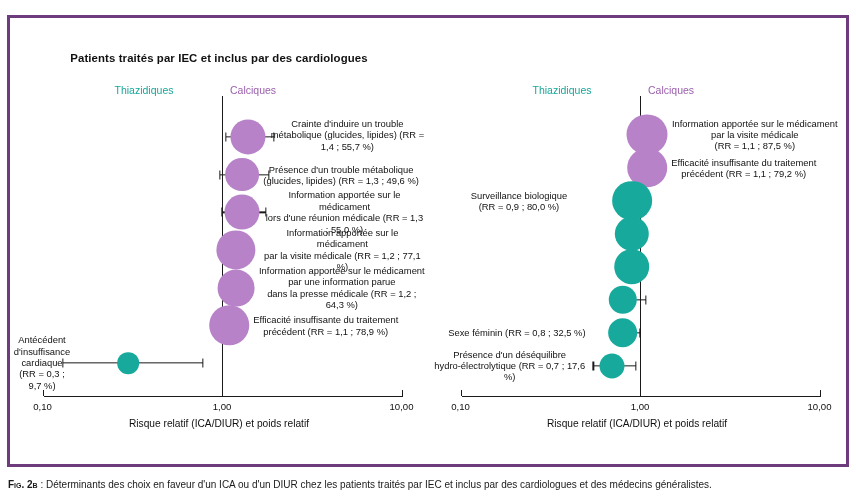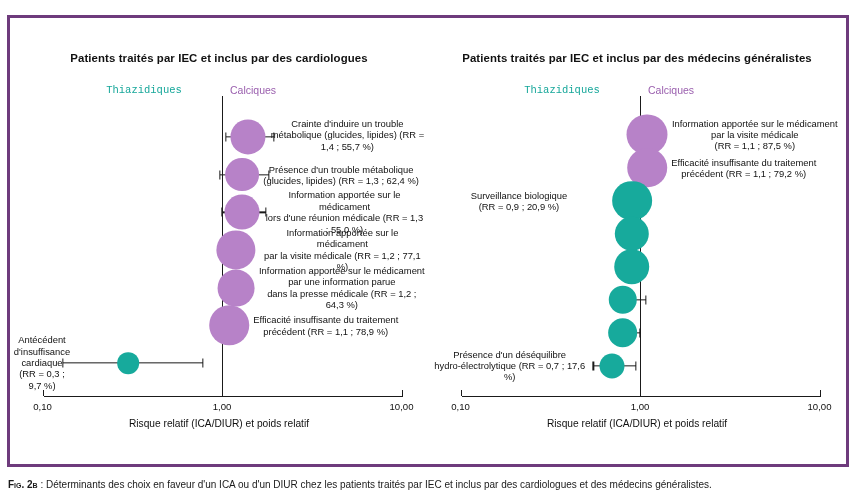--- a/index.html
+++ b/index.html
@@ -19,21 +19,21 @@
   .panel-title{
     position:absolute;top:34px;left:0;width:100%;text-align:center;
     font-size:11.4px;font-weight:bold;letter-spacing:.1px;color:#111;
   }
 
   .plot{position:absolute;left:0;top:0;width:100%;height:100%;}
 
   .legend{
     position:absolute;font-size:10.5px;font-weight:normal;white-space:nowrap;
   }
-  .legend-thia{color:#16a79a;font-family:Liberation Mono, monospace;}
+  .legend-thia{color:#16a79a;}
   .legend-calc{color:#9a5fae;}
 
   .axis-v{
     position:absolute;width:1.4px;background:#1a1a1a;
   }
   .axis-h{
     position:absolute;height:1.4px;background:#1a1a1a;
   }
   .tick{position:absolute;width:1.4px;height:6px;background:#1a1a1a;}
   .tick-label{
@@ -89,21 +89,21 @@
         <div class="ci-cap" style="left: 215.803px; top: 118.857px;"></div>
         <div class="ci-cap" style="left: 264.061px; top: 118.857px;"></div>
         <div class="bubble bubble-calc" title="Crainte d'induire un trouble métabolique (glucides, lipides) (RR = 1,4 ; 55,7 %)" style="left: 238.23px; top: 118.857px; width: 35.1361px; height: 35.1361px; z-index: 2;"></div>
         <div class="item-label lbl-right" style="top: 117px; transform: translateY(-50%); left: 259.798px; max-width: 155.202px; text-align: center;">Crainte d'induire un trouble
 métabolique (glucides, lipides) (RR = 1,4 ; 55,7 %)</div>
         <div class="ci" style="left: 209.626px; width: 49.0573px; top: 156.571px;"></div>
         <div class="ci-cap" style="left: 209.626px; top: 156.571px;"></div>
         <div class="ci-cap" style="left: 258.683px; top: 156.571px;"></div>
         <div class="bubble bubble-calc" title="Présence d'un trouble métabolique (glucides, lipides) (RR = 1,3 ; 49,6 %)" style="left: 232.453px; top: 156.571px; width: 33.8325px; height: 33.8325px; z-index: 2;"></div>
         <div class="item-label lbl-right" style="top: 156.571px; transform: translateY(-50%); left: 253.369px; max-width: 161.631px; text-align: center;">Présence d'un trouble métabolique
-(glucides, lipides) (RR = 1,3 ; 62,4 %)</div>
+(glucides, lipides) (RR = 1,3 ; 49,6 %)</div>
         <div class="ci" style="left: 212px; width: 43.6253px; top: 194.286px;"></div>
         <div class="ci-cap" style="left: 212px; top: 194.286px;"></div>
         <div class="ci-cap" style="left: 255.625px; top: 194.286px;"></div>
         <div class="bubble bubble-calc" title="Information apportée sur le médicament lors d'une réunion médicale (RR = 1,3 ; 55,0 %)" style="left: 232.453px; top: 194.286px; width: 34.9902px; height: 34.9902px; z-index: 2;"></div>
         <div class="item-label lbl-right" style="top: 194.286px; transform: translateY(-50%); left: 253.948px; max-width: 161.052px; text-align: center;">Information apportée sur le médicament
 lors d'une réunion médicale (RR = 1,3 ; 55,0 %)</div>
         <div class="ci" style="left: 214.304px; width: 26.1218px; top: 232px;"></div>
         <div class="ci-cap" style="left: 214.304px; top: 232px;"></div>
         <div class="ci-cap" style="left: 240.426px; top: 232px;"></div>
         <div class="bubble bubble-calc" title="Information apportée sur le médicament par la visite médicale (RR = 1,2 ; 77,1 %)" style="left: 226.213px; top: 232px; width: 39.22px; height: 39.22px; z-index: 2;"></div>
@@ -125,21 +125,20 @@
         <div class="ci" style="left: 52.9528px; width: 139.678px; top: 345.143px;"></div>
         <div class="ci-cap" style="left: 52.9528px; top: 345.143px;"></div>
         <div class="ci-cap" style="left: 192.631px; top: 345.143px;"></div>
         <div class="bubble bubble-thia" title="Antécédent d'insuffisance cardiaque (RR = 0,3 ; 9,7 %)" style="left: 118.143px; top: 345.143px; width: 21.6549px; height: 21.6549px; z-index: 2;"></div>
         <div class="item-label lbl-left" style="top: 345.143px; transform: translateY(-50%); left: 2px; width: 60px; text-align: center;">Antécédent d'insuffisance cardiaque
 (RR = 0,3 ; 9,7 %)</div>
       </div>
   </div>
 
   <div class="panel panel-right">
-    <div class="panel-title">Patients traités par IEC et inclus par des médecins généralistes</div>
     <div class="plot" id="plot-1">
         <div class="legend legend-thia" style="left: 134px; top: 66px; transform: translateX(-50%);">Thiazidiques</div>
         <div class="legend legend-calc" style="left: 220px; top: 66px;">Calciques</div>
         <div class="axis-v" style="left: 212px; top: 78px; height: 300px;"></div>
         <div class="axis-h" style="left: 34px; top: 378px; width: 359px;"></div>
         <div class="tick" style="left: 32.5px; top: 372px;"></div>
         <div class="tick-label" style="left: 32.5px; top: 383px;">0,10</div>
         <div class="tick" style="left: 212px; top: 372px;"></div>
         <div class="tick-label" style="left: 212px; top: 383px;">1,00</div>
         <div class="tick" style="left: 391.5px; top: 372px;"></div>
@@ -156,37 +155,38 @@
         <div class="ci-cap" style="left: 212px; top: 149.5px;"></div>
         <div class="ci-cap" style="left: 228.138px; top: 149.5px;"></div>
         <div class="bubble bubble-calc" title="Efficacité insuffisante du traitement précédent (RR = 1,1 ; 79,2 %)" style="left: 219.43px; top: 149.5px; width: 39.5883px; height: 39.5883px; z-index: 2;"></div>
         <div class="item-label lbl-right" style="top: 149.5px; transform: translateY(-50%); left: 243.224px; max-width: 171.776px; text-align: center;">Efficacité insuffisante du traitement
 précédent (RR = 1,1 ; 79,2 %)</div>
         <div class="ci" style="left: 197.475px; width: 14.5255px; top: 182.5px;"></div>
         <div class="ci-cap" style="left: 197.475px; top: 182.5px;"></div>
         <div class="ci-cap" style="left: 212px; top: 182.5px;"></div>
         <div class="bubble bubble-thia" title="Surveillance biologique (RR = 0,9 ; 80,0 %)" style="left: 203.787px; top: 182.5px; width: 39.7272px; height: 39.7272px; z-index: 2;"></div>
         <div class="item-label lbl-left" style="top: 182.5px; transform: translateY(-50%); left: 2px; width: 177.923px; text-align: center;">Surveillance biologique
-(RR = 0,9 ; 20,9 %)</div>
+(RR = 0,9 ; 80,0 %)</div>
         <div class="ci" style="left: 194.605px; width: 18.9391px; top: 215.5px;"></div>
         <div class="ci-cap" style="left: 194.605px; top: 215.5px;"></div>
         <div class="ci-cap" style="left: 213.544px; top: 215.5px;"></div>
         <div class="bubble bubble-thia" title="Surpoids (RR = 0,9 ; 52,1 %)" style="left: 203.787px; top: 215.5px; width: 34.3759px; height: 34.3759px; z-index: 2;"></div>
         <div class="ci" style="left: 193.624px; width: 18.3759px; top: 248.5px;"></div>
         <div class="ci-cap" style="left: 193.624px; top: 248.5px;"></div>
         <div class="ci-cap" style="left: 212px; top: 248.5px;"></div>
         <div class="bubble bubble-thia" title="Information apportée sur le médicament par les experts (RR = 0,9 ; 57,8 %)" style="left: 203.787px; top: 248.5px; width: 35.5682px; height: 35.5682px; z-index: 2;"></div>
         <div class="ci" style="left: 183.073px; width: 34.9262px; top: 281.5px;"></div>
         <div class="ci-cap" style="left: 183.073px; top: 281.5px;"></div>
         <div class="ci-cap" style="left: 218px; top: 281.5px;"></div>
         <div class="bubble bubble-thia" title="Présence d'antécédents d'insuffisance veineuse (œdème des membres inférieurs par exemple) (RR = 0,8 ; 28,2 %)" style="left: 194.605px; top: 281.5px; width: 28.4621px; height: 28.4621px; z-index: 2;"></div>
         <div class="ci" style="left: 185.301px; width: 26.6991px; top: 314.5px;"></div>
         <div class="ci-cap" style="left: 185.301px; top: 314.5px;"></div>
         <div class="ci-cap" style="left: 212px; top: 314.5px;"></div>
         <div class="bubble bubble-thia" title="Sexe féminin (RR = 0,8 ; 32,5 %)" style="left: 194.605px; top: 314.5px; width: 29.6727px; height: 29.6727px; z-index: 2;"></div>
+        <div class="item-label lbl-left" style="top: 314.5px; transform: translateY(-50%); left: 2px; width: 173.768px; text-align: center;">Sexe féminin (RR = 0,8 ; 32,5 %)</div>
         <div class="ci" style="left: 165.395px; width: 42.6063px; top: 347.5px;"></div>
         <div class="ci-cap" style="left: 165.395px; top: 347.5px;"></div>
         <div class="ci-cap" style="left: 208.001px; top: 347.5px;"></div>
         <div class="bubble bubble-thia" title="Présence d'un déséquilibre hydro-électrolytique (RR = 0,7 ; 17,6 %)" style="left: 184.195px; top: 347.5px; width: 25.0052px; height: 25.0052px; z-index: 2;"></div>
         <div class="item-label lbl-left" style="top: 347.5px; transform: translateY(-50%); left: 2px; width: 159.395px; text-align: center;">Présence d'un déséquilibre
 hydro-électrolytique (RR = 0,7 ; 17,6 %)</div>
       </div>
   </div>
 
 </div>

